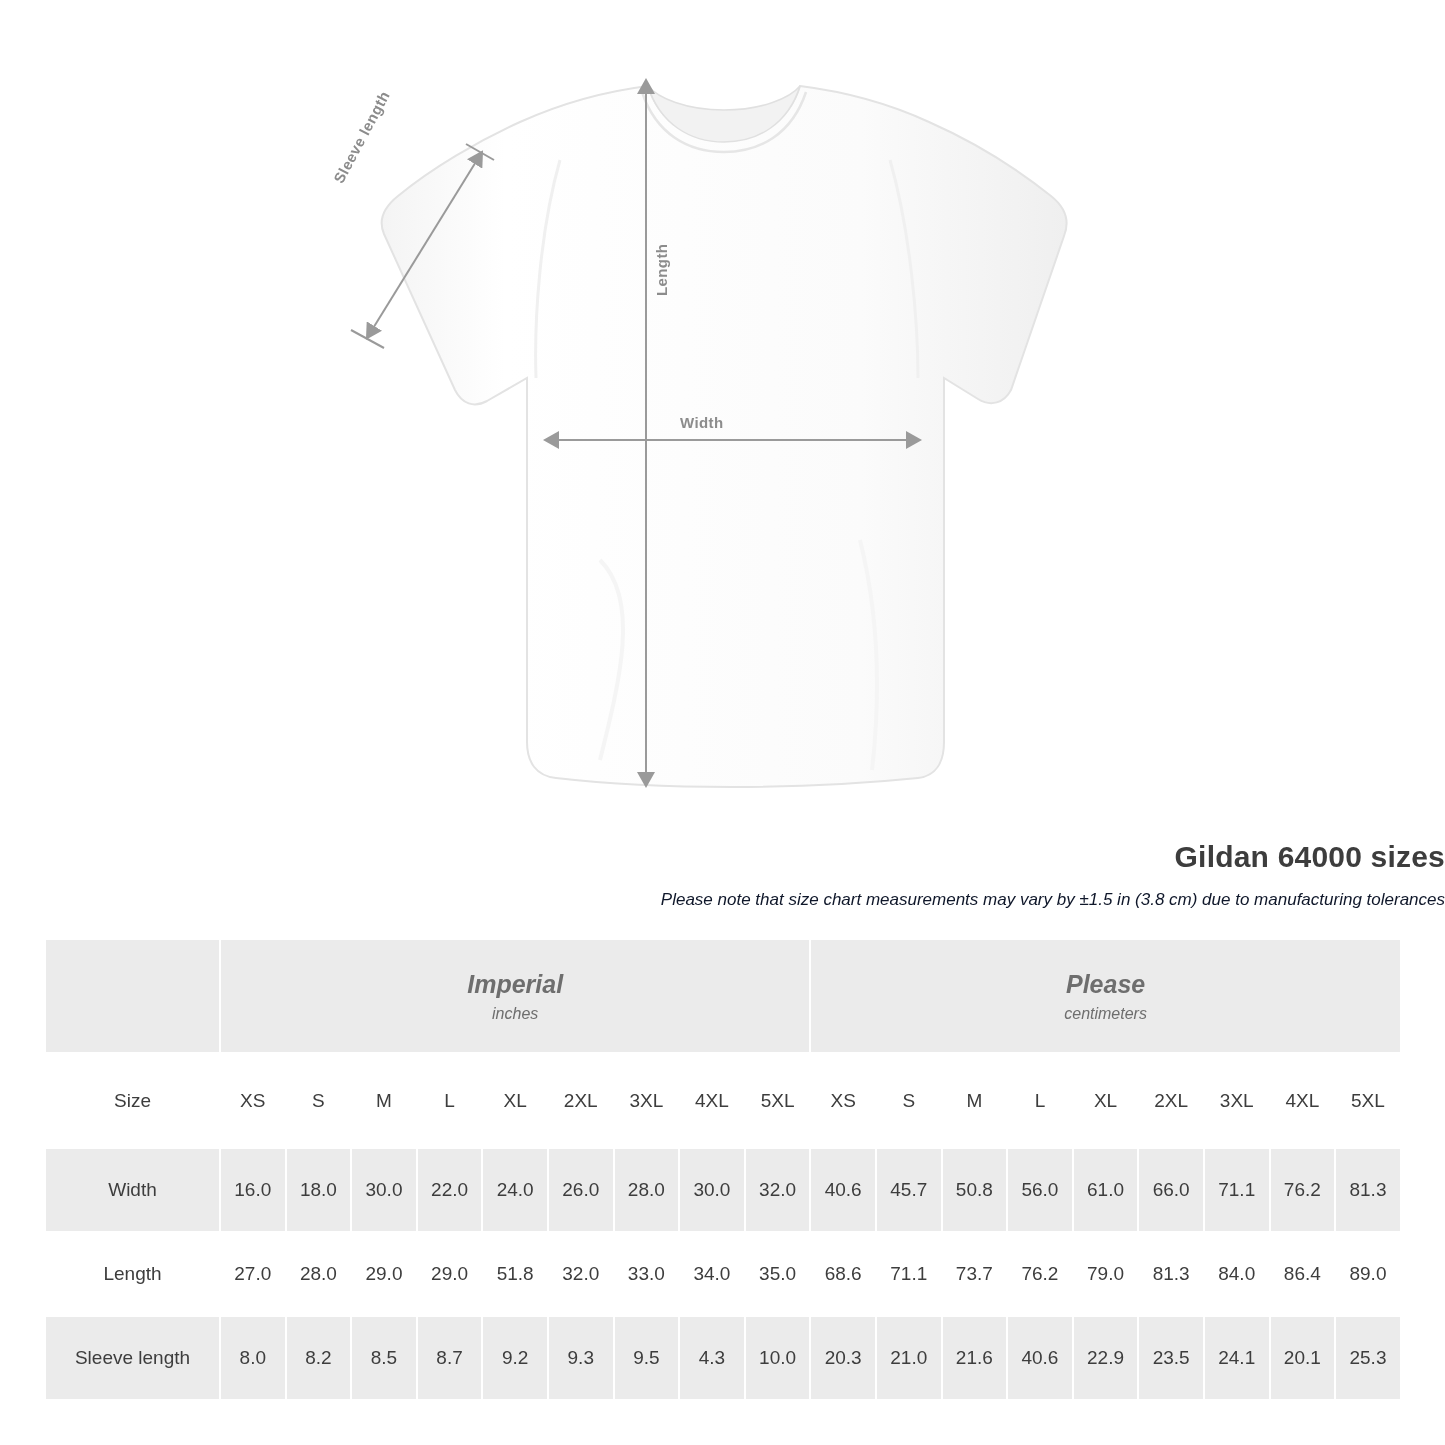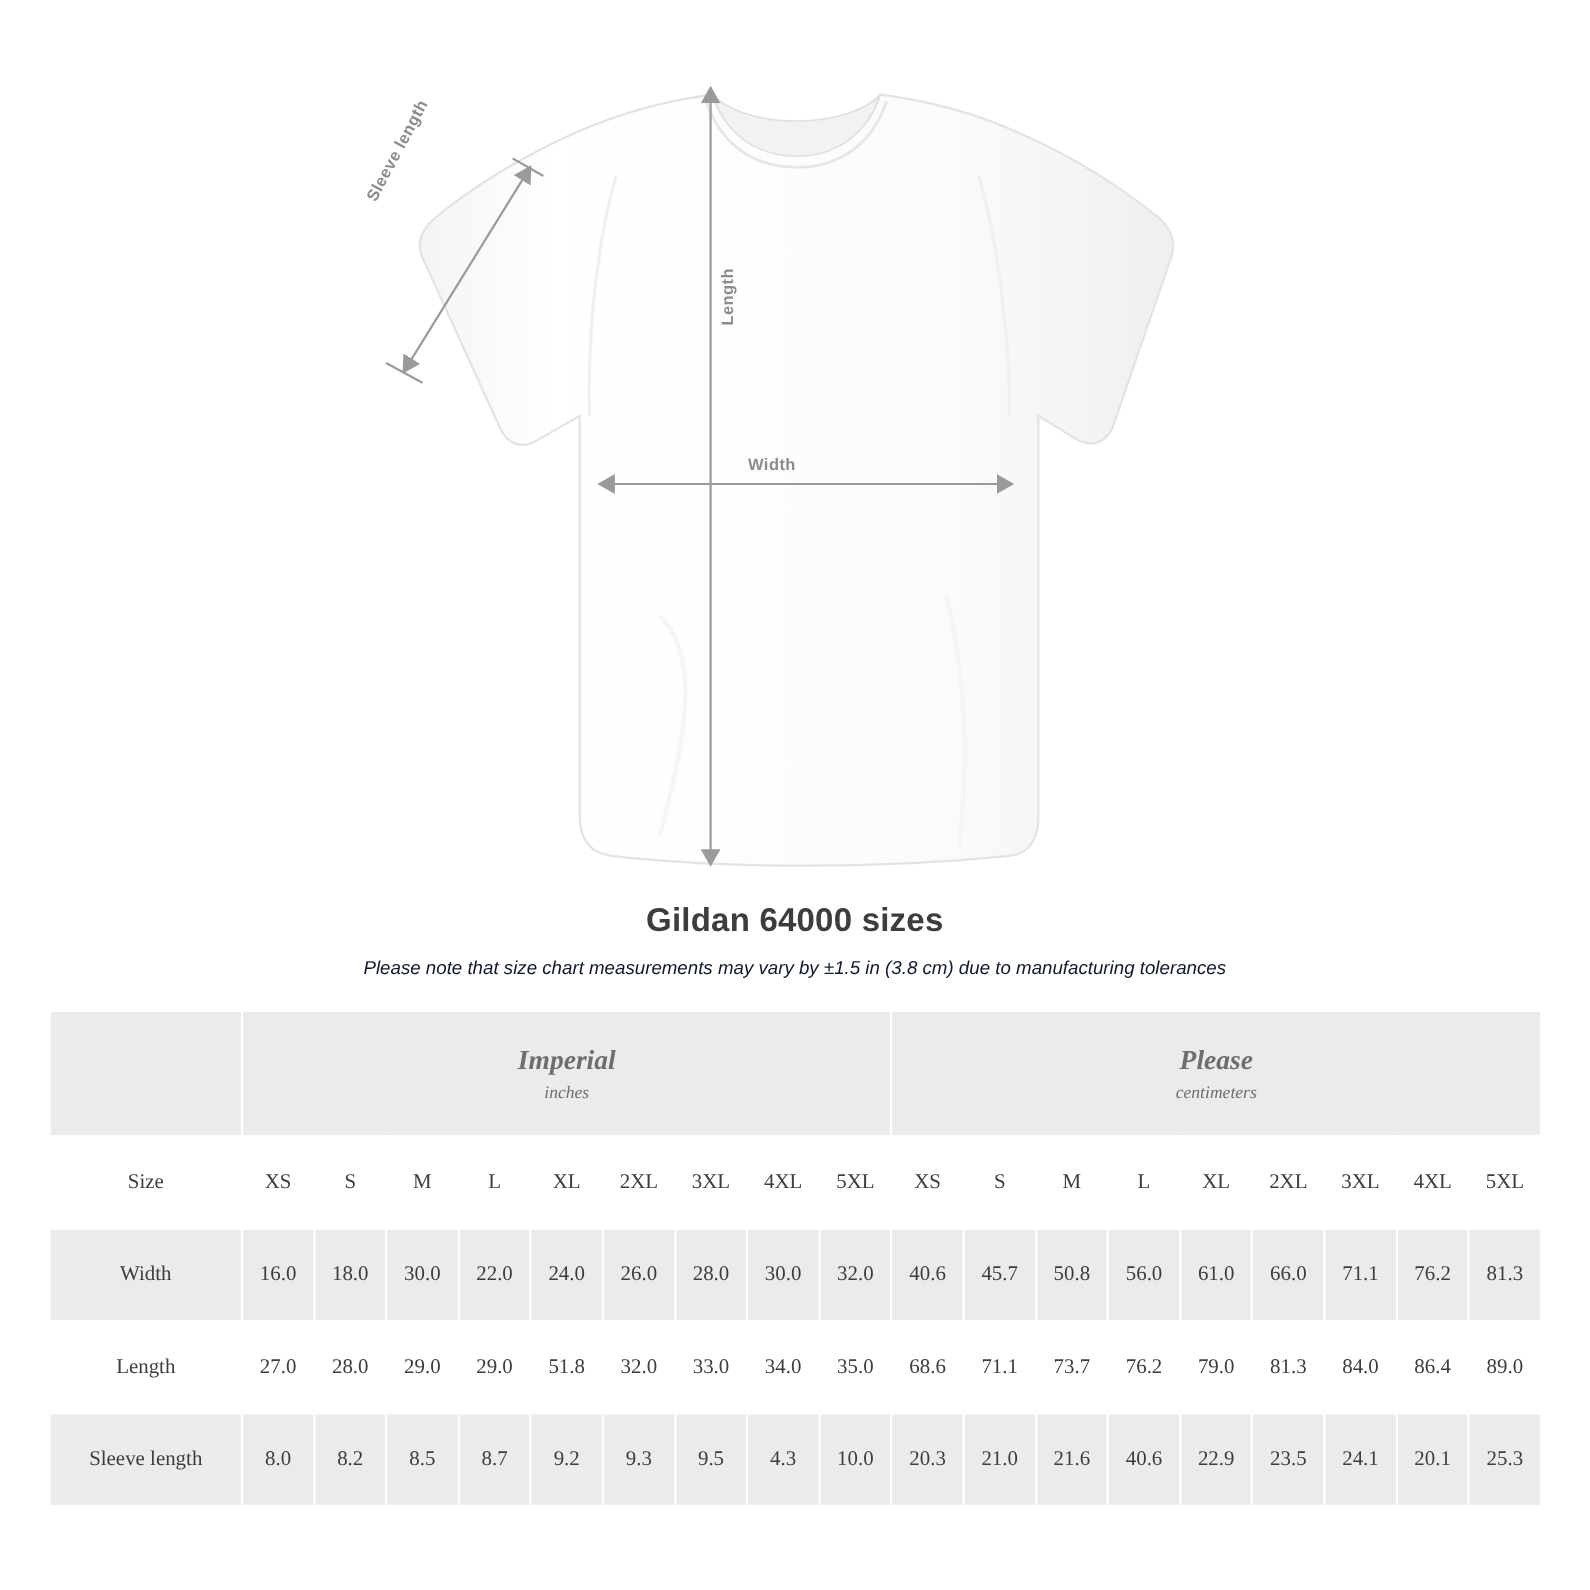--- a/index.html
+++ b/index.html
@@ -54,39 +54,39 @@
     transform: rotate(-90deg);
     transform-origin: left top;
   }
   .lbl-width {
     left: 680px;
     top: 414px;
   }
 
   
   .title-block {
-    text-align: center;
+    text-align: right;
+    margin-top: 20px;
   }
   .chart-title {
     font-size: 30px;
     font-weight: bold;
     color: #3d3d3d;
     letter-spacing: 0.2px;
   }
   .chart-note {
     margin-top: 16px;
     font-size: 17px;
     font-style: italic;
     color: #0f172a;
   }
 
   
   .table-wrap {
     margin: 28px 44px 0 44px;
-    font-family: Liberation Serif, serif;
   }
   table.size-chart {
     border-collapse: collapse;
     width: 1357px;
     table-layout: fixed;
   }
   table.size-chart td, table.size-chart th {
     border: 2px solid #ffffff;
     text-align: center;
     vertical-align: middle;
@@ -104,21 +104,21 @@
     line-height: 1.25;
   }
   .unit-sub {
     font-size: 16px;
     font-style: italic;
     color: #6e6e6e;
     margin-top: 4px;
     text-align: center;
   }
   .row-head {
-    height: 84px;
+    height: 95px;
     background: #ffffff;
   }
   .row-head td {
     font-size: 19px;
     font-weight: bold;
     color: #3d3d3d;
   }
   .data-row {
     height: 84px;
   }

